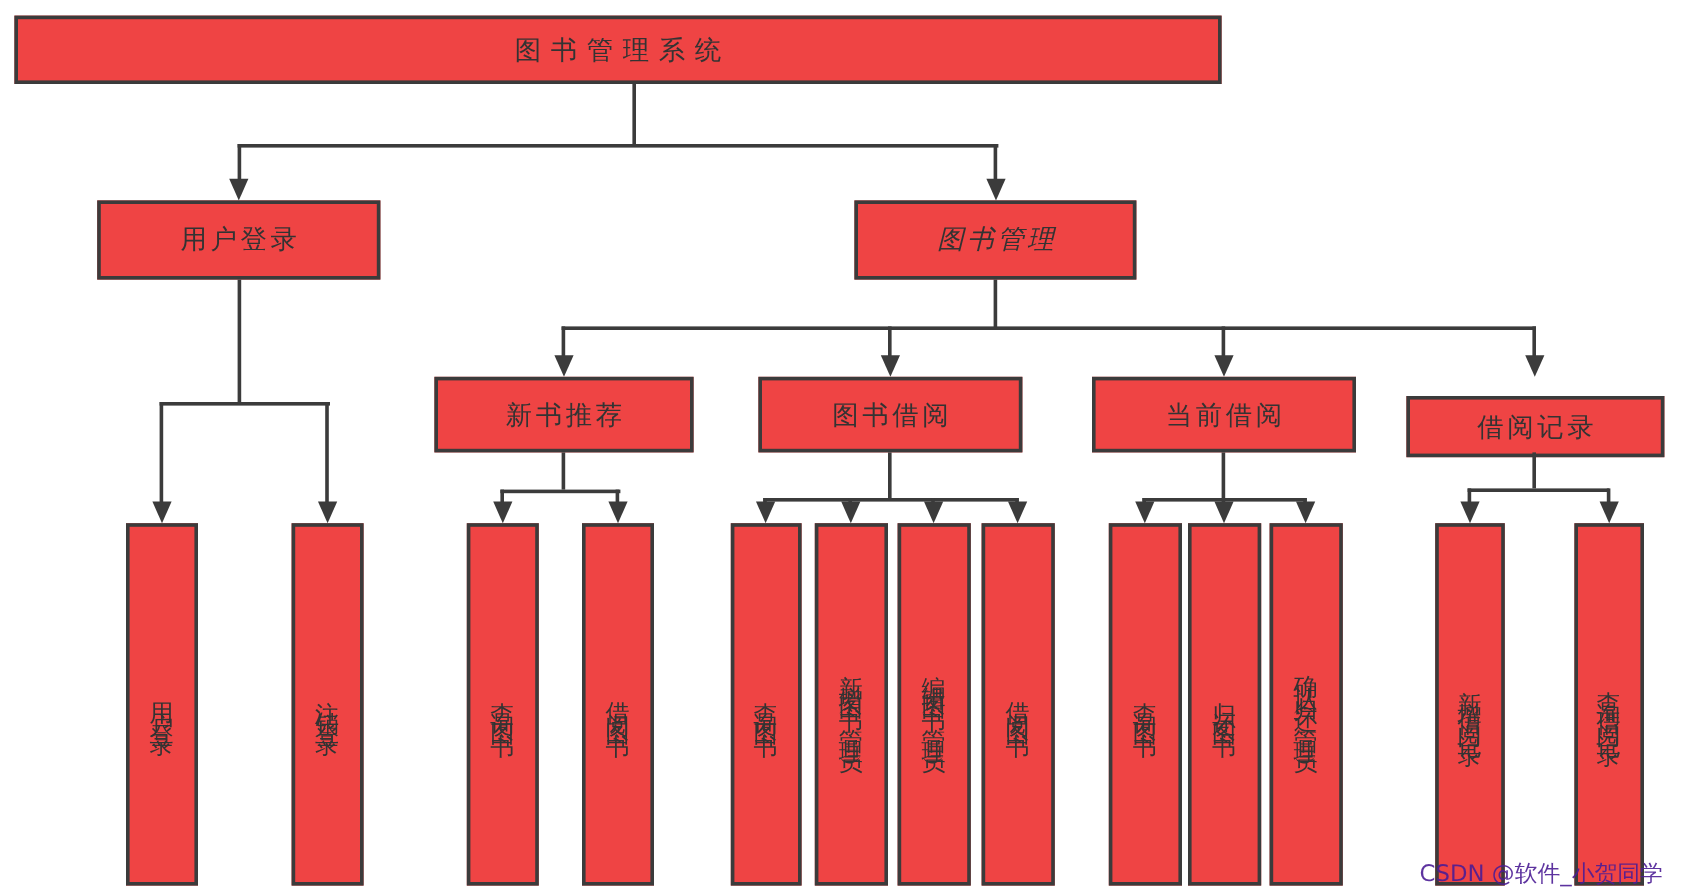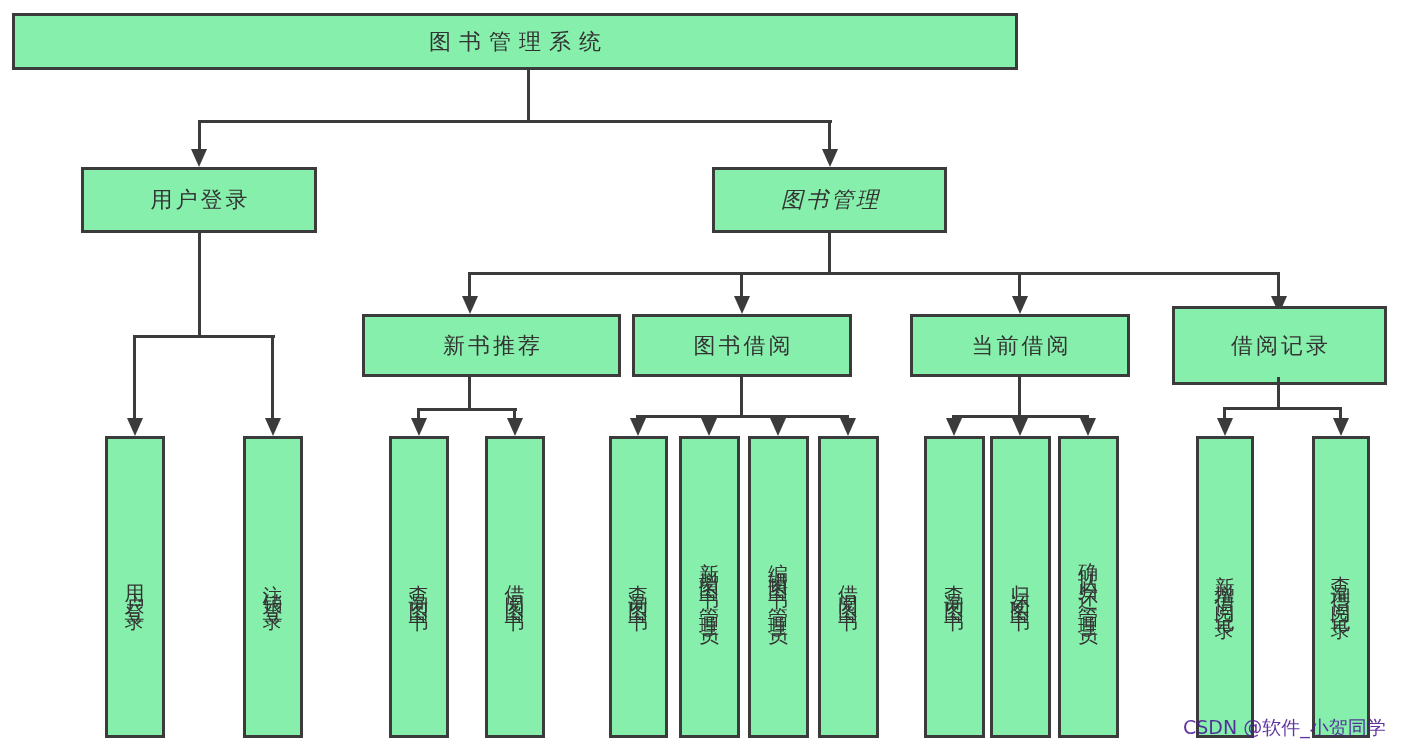--- a/index.html
+++ b/index.html
@@ -6,21 +6,21 @@
   #canvas {
     position: relative;
     width: 1405px;
     height: 747px;
     background: #ffffff;
     font-family: "DejaVu Sans", "Liberation Sans", sans-serif;
     overflow: hidden;
   }
   .box {
     position: absolute;
-    background: #86efac;
+    background: #ef4444;
     border: 3px solid #3b3b3b;
     box-sizing: border-box;
     display: flex;
     align-items: center;
     justify-content: center;
     color: #333333;
   }
   .hlabel { font-size: 22px; letter-spacing: 3px; text-indent: 3px; white-space: nowrap; }
   .title-label { font-size: 22px; letter-spacing: 8px; text-indent: 8px; white-space: nowrap; }
   .vtext {
@@ -84,30 +84,30 @@
   <div class="line" style="left:468px; top:272px; width:812px; height:3px;"></div>
   <div class="line" style="left:468px; top:272px; width:3px; height:26px;"></div>
   <div class="arrow" style="left:462px; top:296px;"></div>
   <div class="line" style="left:740px; top:272px; width:3px; height:26px;"></div>
   <div class="arrow" style="left:734px; top:296px;"></div>
   <div class="line" style="left:1018px; top:272px; width:3px; height:26px;"></div>
   <div class="arrow" style="left:1012px; top:296px;"></div>
   <div class="line" style="left:1277px; top:272px; width:3px; height:26px;"></div>
   <div class="arrow" style="left:1271px; top:296px;"></div>
 
-  <div class="box" style="left:362px; top:314px; width:259px; height:63px;">
+  <div class="box" style="left:362px; top:314px; width:216px; height:63px;">
     <span class="hlabel">新书推荐</span>
   </div>
   <div class="box" style="left:632px; top:314px; width:220px; height:63px;">
     <span class="hlabel">图书借阅</span>
   </div>
   <div class="box" style="left:910px; top:314px; width:220px; height:63px;">
     <span class="hlabel">当前借阅</span>
   </div>
-  <div class="box" style="left:1172px; top:306px; width:215px; height:79px;">
+  <div class="box" style="left:1172px; top:330px; width:215px; height:51px;">
     <span class="hlabel">借阅记录</span>
   </div>
 
   <div class="line" style="left:468px; top:377px; width:3px; height:31px;"></div>
   <div class="line" style="left:417px; top:408px; width:100px; height:3px;"></div>
   <div class="line" style="left:417px; top:408px; width:3px; height:12px;"></div>
   <div class="arrow" style="left:411px; top:418px;"></div>
   <div class="line" style="left:513px; top:408px; width:3px; height:12px;"></div>
   <div class="arrow" style="left:507px; top:418px;"></div>
 

